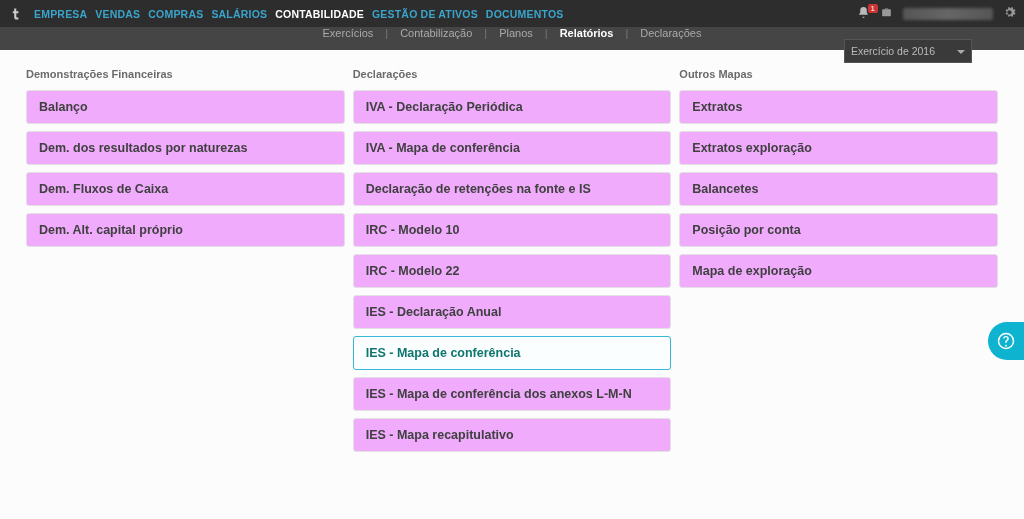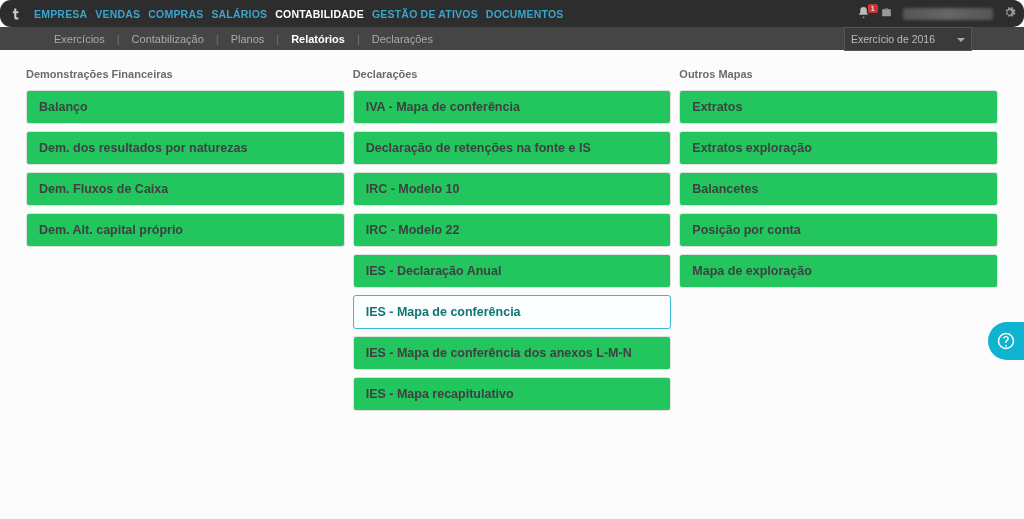--- a/index.html
+++ b/index.html
@@ -9,21 +9,20 @@
     color: #333;
     width: 1024px;
   }
   .topbar {
     background: #2d2d2d;
     height: 27px;
     display: flex;
     align-items: center;
     padding: 0 8px;
     font-size: 11px;
-    border-radius: 11px;
   }
   .logo {
     width: 18px;
     height: 18px;
     display: flex;
     align-items: center;
     justify-content: center;
     margin-right: 8px;
     color: #bbb;
     font-weight: bold;
@@ -66,20 +65,21 @@
   }
   .gear { color: #888; cursor: pointer; }
   .subbar {
     background: #454545;
     height: 23px;
     display: flex;
     align-items: center;
     padding: 0 52px 0 52px;
     font-size: 11px;
     color: #aaa;
+    flex-direction: column;
   }
   .subnav { display: flex; align-items: center; }
   .subnav a { cursor: pointer; padding: 0 2px; }
   .subnav a.active { color: #fff; font-weight: 700; }
   .subnav .sep {
     color: #777;
     margin: 0 10px;
   }
   .subbar-right { margin-left: auto; }
   .year-select {
@@ -102,21 +102,21 @@
     gap: 8px;
   }
   .col { display: flex; flex-direction: column; }
   .col-header {
     font-size: 11px;
     font-weight: 700;
     color: #6b6b6b;
     margin-bottom: 10px;
   }
   .card {
-    background: #22c55e;
+    background: #f0abfc;
     border: 1px solid #e1e1e1;
     border-radius: 3px;
     padding: 9px 12px;
     font-size: 12.5px;
     font-weight: 700;
     color: #404040;
     margin-bottom: 7px;
     cursor: pointer;
   }
   .card.highlight {
@@ -209,20 +209,21 @@
     <div id="col-financial">
         <div class="card">Balanço</div>
         <div class="card">Dem. dos resultados por naturezas</div>
         <div class="card">Dem. Fluxos de Caixa</div>
         <div class="card">Dem. Alt. capital próprio</div>
       </div>
   </div>
   <div class="col">
     <div class="col-header">Declarações</div>
     <div id="col-declarations">
+        <div class="card">IVA - Declaração Periódica</div>
         <div class="card">IVA - Mapa de conferência</div>
         <div class="card">Declaração de retenções na fonte e IS</div>
         <div class="card">IRC - Modelo 10</div>
         <div class="card">IRC - Modelo 22</div>
         <div class="card">IES - Declaração Anual</div>
         <div class="card highlight">IES - Mapa de conferência</div>
         <div class="card">IES - Mapa de conferência dos anexos L-M-N</div>
         <div class="card">IES - Mapa recapitulativo</div>
       </div>
   </div>

